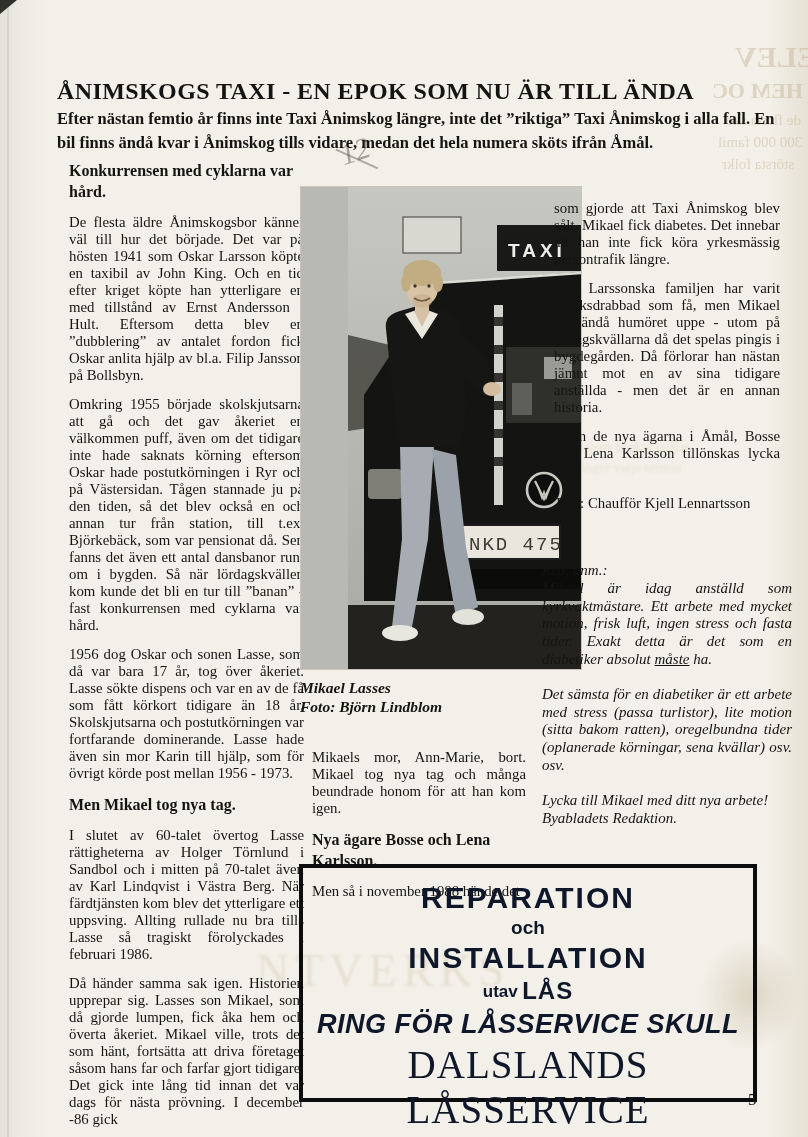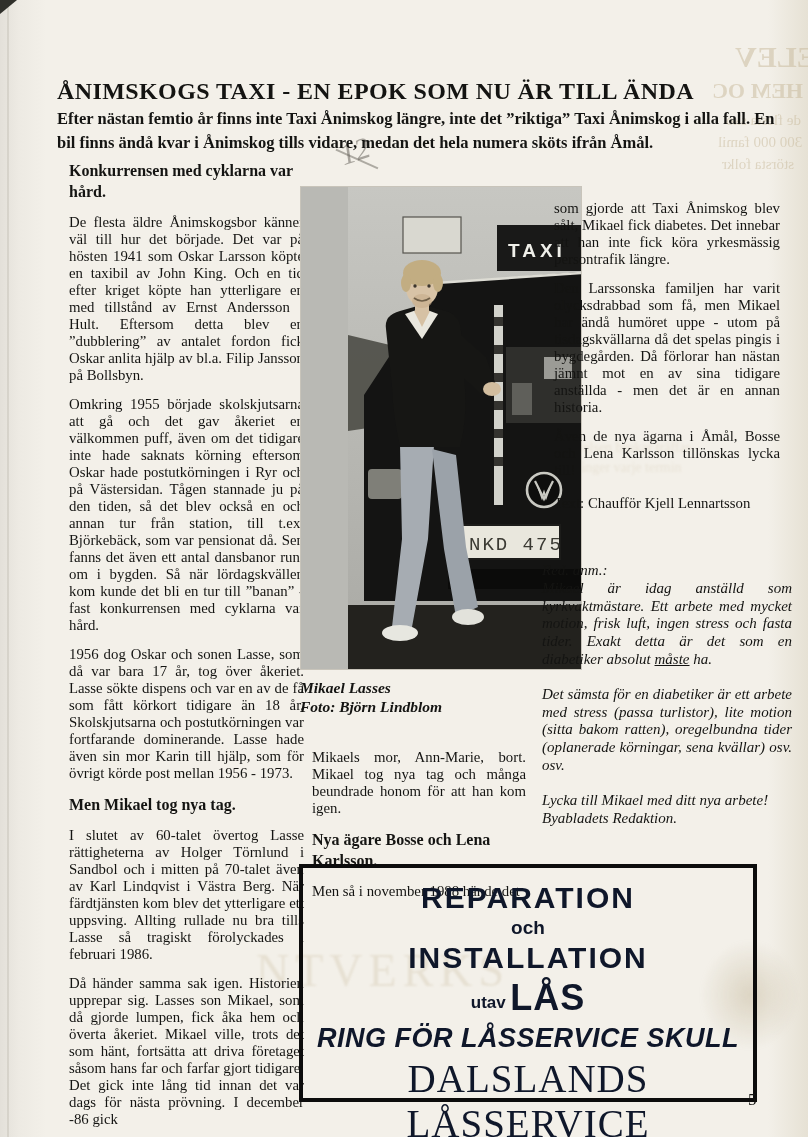--- a/index.html
+++ b/index.html
@@ -42,21 +42,21 @@
     font-size:15.5px;line-height:19px;font-style:italic;font-weight:bold;}
   
   .adbox{position:absolute;left:299px;top:864px;width:450px;height:230px;
     border:4px solid #0c0c0c;text-align:center;
     font-family:"Liberation Sans", sans-serif;color:#0f172a;}
   .ad1{font-size:30px;font-weight:bold;letter-spacing:2px;margin-top:13px;}
   .ad2{font-size:19px;font-weight:bold;margin-top:2px;}
   .ad3{font-size:30px;font-weight:bold;letter-spacing:2px;margin-top:2px;}
   .ad4{margin-top:2px;}
   .ad4 .small{font-size:17px;font-weight:bold;vertical-align:2px;text-align:center;}
-  .ad4 .big{font-size:36px;font-weight:bold;letter-spacing:1px;}
+  .ad4 .big{font-size:24px;font-weight:bold;letter-spacing:1px;}
   .ad5{font-size:27px;font-weight:bold;font-style:italic;letter-spacing:.5px;margin-top:4px;}
   .ad6{font-family:"Liberation Serif", serif;font-size:39px;letter-spacing:1px;margin-top:2px;}
   .pagenum{position:absolute;left:748px;top:1090px;font-size:17px;}
   
   .ghost{position:absolute;color:#c3b392;opacity:.45;filter:blur(.6px);
     font-weight:bold;transform:scaleX(-1);white-space:nowrap;}
   .g0{left:735px;top:40px;font-size:30px;}
   .g1{left:712px;top:78px;font-size:22px;}
   .g2{left:726px;top:112px;font-size:15px;font-weight:normal;}
   .g3{left:718px;top:134px;font-size:15px;font-weight:normal;}

